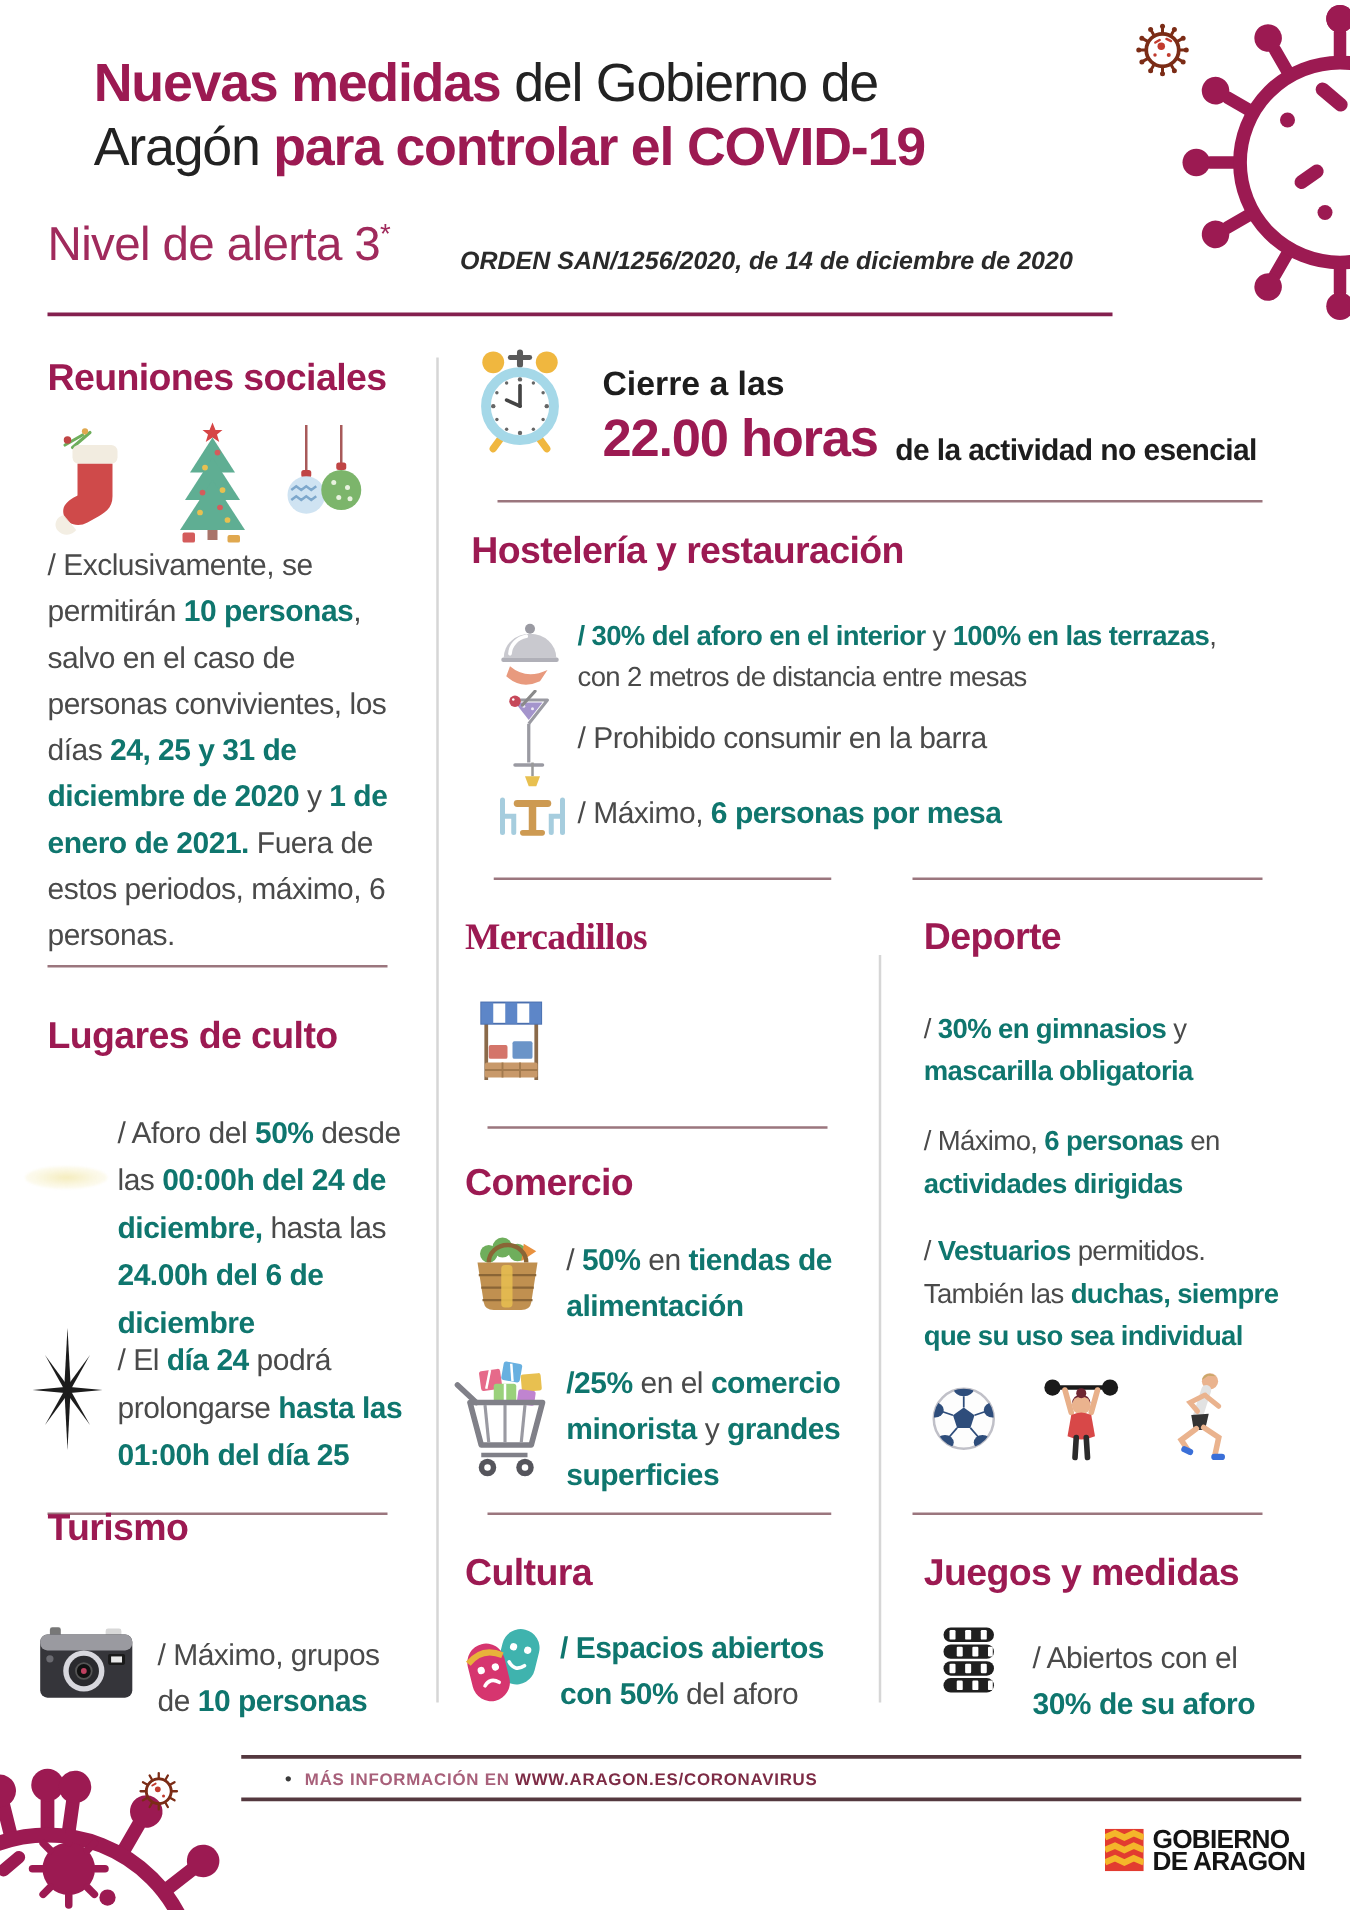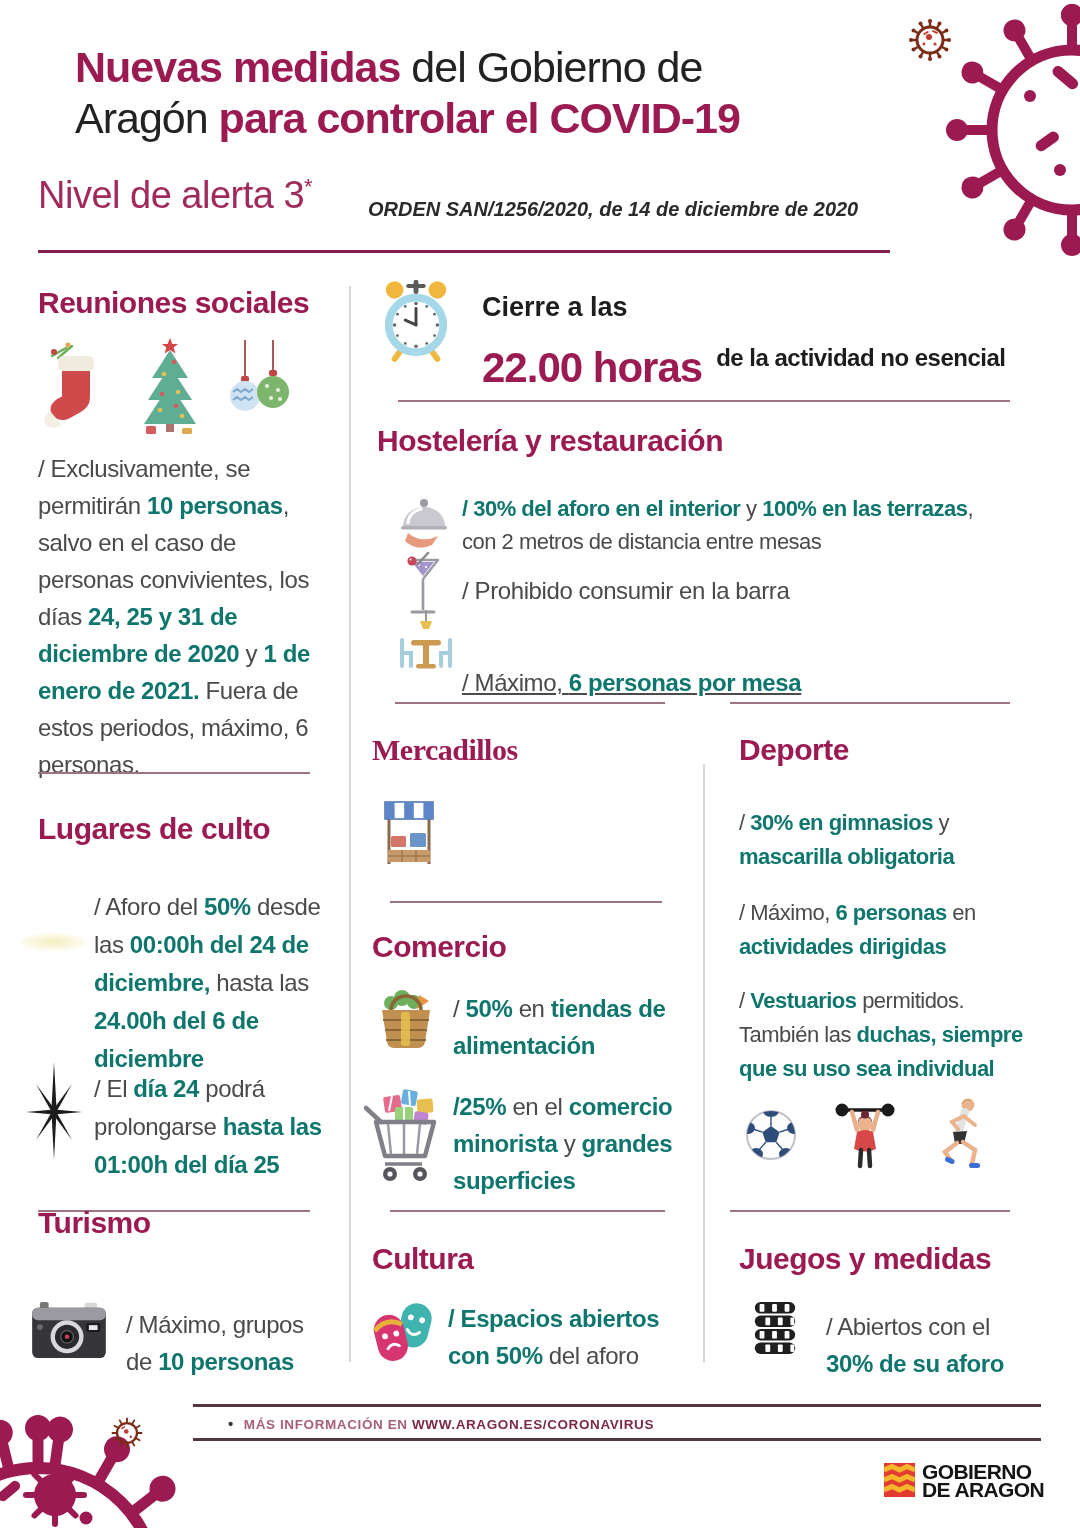--- a/index.html
+++ b/index.html
@@ -10,21 +10,21 @@
   .rt span.b{font-weight:800;color:#0f766e;}
   .rt span.a{color:#9c1a52;}
   .sec-h{color:#9c1a52;font-weight:800;letter-spacing:-0.5px;font-size:30px;}
   .rule{background:#9b767e;height:2px;}
   .vdiv{background:#d6d6d6;width:2px;}
   .hdr-title{font-size:43px;line-height:51px;letter-spacing:-1px;font-weight:500;color:#222;}
   .alert{font-size:38px;font-weight:400;color:#a02a5c;letter-spacing:-0.5px;}
   .alert sup{font-size:22px;}
   .order{font-size:20px;font-style:italic;font-weight:700;color:#2a2a2a;}
   .closure-intro{font-size:27px;font-weight:800;color:#1d1d1d;}
-  .closure-row{display:flex;align-items:flex-start;margin-top:21px;}
+  .closure-row{display:flex;align-items:flex-end;margin-top:4px;}
   .closure-time{font-size:42px;font-weight:800;color:#9c1a52;letter-spacing:-1px;}
   .closure-rest{font-size:24px;font-weight:800;color:#1d1d1d;margin-left:14px;letter-spacing:-0.5px;}
   .b24{font-size:24px;line-height:37px;letter-spacing:-0.4px;}
   .b22{font-size:22px;line-height:34px;letter-spacing:-0.5px;}
   .host1{font-size:22px;line-height:33px;letter-spacing:-0.5px;}
   .glow{background:radial-gradient(ellipse at center,#f5edbe 0%,rgba(250,246,222,0.7) 55%,rgba(255,255,255,0) 100%);
         border-radius:50%;filter:blur(1px);}
   .foot-rule{background:#54383f;height:3px;}
   .foot-info{font-size:13.5px;letter-spacing:0.6px;font-weight:600;}
   .foot-bullet{color:#3a3a3a;margin-right:10px;font-size:15px;}
@@ -279,21 +279,21 @@
       <circle cx="45" cy="54" r="16" fill="#7cb56b"></circle>
       <g fill="#e8f2df">
           <circle cx="39" cy="48" r="2"></circle>
           <circle cx="50" cy="52" r="2"></circle>
           <circle cx="43" cy="60" r="2"></circle>
           <circle cx="52" cy="61" r="2"></circle>
         </g>
     </svg>
   </span>
 
-  <div class="abs rt b24" style="left:38px;top:450px;width:312px;"><span>/ Exclusivamente, se
+  <div class="abs rt b24" style="left:38px;top:434px;width:312px;"><span>/ Exclusivamente, se
 permitirán </span><span class="b">10 personas</span><span>,
 salvo en el caso de
 personas convivientes, los
 días </span><span class="b">24, 25 y 31 de
 diciembre de 2020</span><span> y </span><span class="b">1 de
 enero de 2021.</span><span> Fuera de
 estos periodos, máximo, 6
 personas.</span></div>
 
   <div class="abs rule" style="left:38px;top:772px;width:272px;"></div>
@@ -405,21 +405,21 @@
         <polyline points="56,32 56,58"></polyline>
           <polyline points="56,45 47,45 47,58"></polyline>
       </g>
       <g fill="#cd9a52">
         <rect x="17" y="32" width="30" height="5.5" rx="2.75"></rect>
         <rect x="29" y="37" width="6" height="20"></rect>
         <rect x="22" y="56" width="20" height="4.5" rx="2.25"></rect>
       </g>
     </svg>
   </span>
-  <div class="abs rt b24" style="left:462px;top:664px;width:560px;text-decoration:underline;"><span>/  Máximo, </span><span class="b">6 personas por mesa</span></div>
+  <div class="abs rt b24" style="left:462px;top:632px;width:560px;"><span>/  Máximo, </span><span class="b">6 personas por mesa</span></div>
 
   <div class="abs rule" style="left:395px;top:702px;width:270px;"></div>
   <div class="abs rule" style="left:730px;top:702px;width:280px;"></div>
 
   <div class="abs sec-h" style="left:372px;top:733px;font-family:Liberation Serif, serif;">Mercadillos</div>
   <span class="icon abs" style="left:384px;top:798px;">
     <svg width="50" height="72" viewBox="0 0 50 72">
       <g stroke="#8a6a4a" stroke-width="3">
           <line x1="5" y1="10" x2="5" y2="66"></line>
           <line x1="45" y1="10" x2="45" y2="66"></line>

